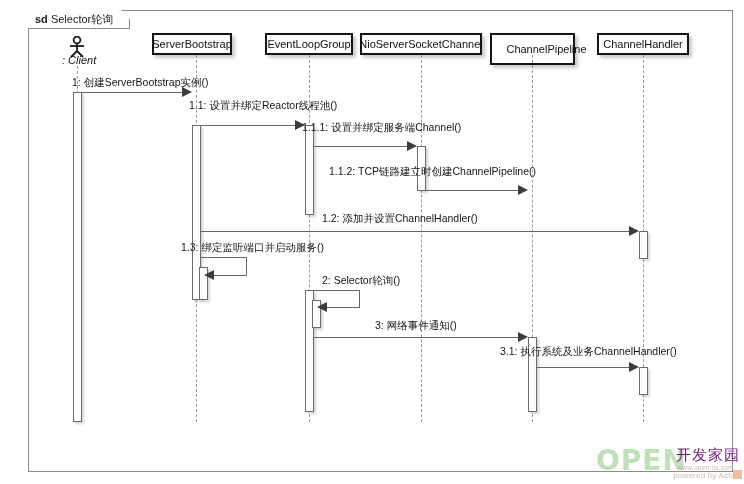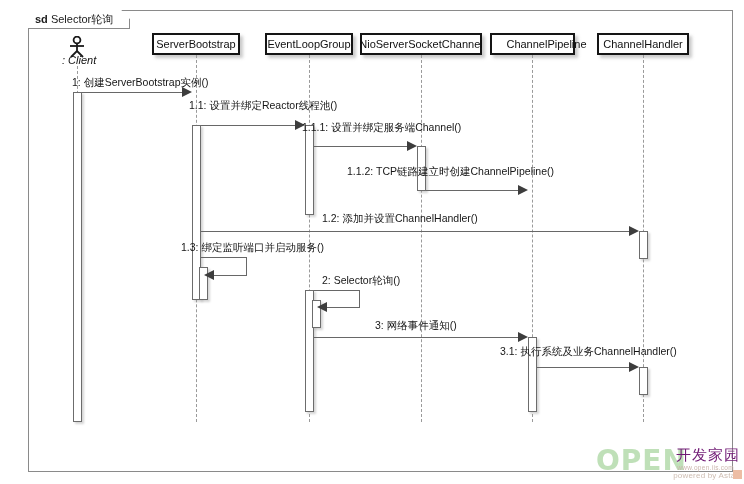--- a/index.html
+++ b/index.html
@@ -190,30 +190,30 @@
     <svg width="30" height="22" viewBox="0 0 30 22">
       <circle cx="15" cy="4" r="3.4" fill="none" stroke="#1a1a1a" stroke-width="1.8"></circle>
       <line x1="15" y1="7.5" x2="15" y2="15" stroke="#1a1a1a" stroke-width="1.8"></line>
       <line x1="8" y1="10" x2="22" y2="10" stroke="#1a1a1a" stroke-width="1.8"></line>
       <line x1="15" y1="15" x2="9" y2="21" stroke="#1a1a1a" stroke-width="1.8"></line>
       <line x1="15" y1="15" x2="21" y2="21" stroke="#1a1a1a" stroke-width="1.8"></line>
     </svg>
   </div>
   <div class="actor-label" style="left:62px; top:54px; width:40px;">: Client</div>
 
-  <div class="participant" style="left:152px; top:33px; width:88px; height:22px;">
+  <div class="participant" style="left:152px; top:33px; width:80px; height:22px;">
     <span>ServerBootstrap</span>
   </div>
   <div class="participant" style="left:265px; top:33px; width:88px; height:22px;">
     <span>EventLoopGroup</span>
   </div>
   <div class="participant" style="left:360px; top:33px; width:122px; height:22px;">
     <span>NioServerSocketChannel</span>
   </div>
-  <div class="participant" style="left:490px; top:33px; width:85px; height:22px;padding-left:28px;">
+  <div class="participant" style="left:490px; top:33px; width:85px; height:32px;padding-left:28px;">
     <span>ChannelPipeline</span>
   </div>
   <div class="participant" style="left:597px; top:33px; width:92px; height:22px;">
     <span>ChannelHandler</span>
   </div>
 
   <div class="lifeline" style="left:77px;  top:66px; height:356px;"></div>
   <div class="lifeline" style="left:196px; top:55px; height:367px;"></div>
   <div class="lifeline" style="left:309px; top:55px; height:367px;"></div>
   <div class="lifeline" style="left:421px; top:55px; height:367px;"></div>
@@ -241,21 +241,21 @@
   <div class="arrow-head right" style="left:182px; top:87px;"></div>
 
   <div class="msg-label" style="left:189px; top:99px;">1.1: 设置并绑定Reactor线程池()</div>
   <div class="msg-line" style="left:201px; top:125px; width:98px;"></div>
   <div class="arrow-head right" style="left:295px; top:120px;"></div>
 
   <div class="msg-label" style="left:302px; top:121px;">1.1.1: 设置并绑定服务端Channel()</div>
   <div class="msg-line" style="left:314px; top:146px; width:97px;"></div>
   <div class="arrow-head right" style="left:407px; top:141px;"></div>
 
-  <div class="msg-label" style="left:347px; top:165px;text-align:right;">1.1.2: TCP链路建立时创建ChannelPipeline()</div>
+  <div class="msg-label" style="left:329px; top:165px;text-align:right;">1.1.2: TCP链路建立时创建ChannelPipeline()</div>
   <div class="msg-line" style="left:426px; top:190px; width:96px;"></div>
   <div class="arrow-head right" style="left:518px; top:185px;"></div>
 
   <div class="msg-label" style="left:322px; top:212px;">1.2: 添加并设置ChannelHandler()</div>
   <div class="msg-line" style="left:201px; top:231px; width:432px;"></div>
   <div class="arrow-head right" style="left:629px; top:226px;"></div>
 
   <div class="msg-label" style="left:181px; top:241px;">1.3: 绑定监听端口并启动服务()</div>
   <div class="self-top" style="left:201px; top:257px; width:46px;"></div>
   <div class="self-right" style="left:246px; top:257px; height:18px;"></div>

